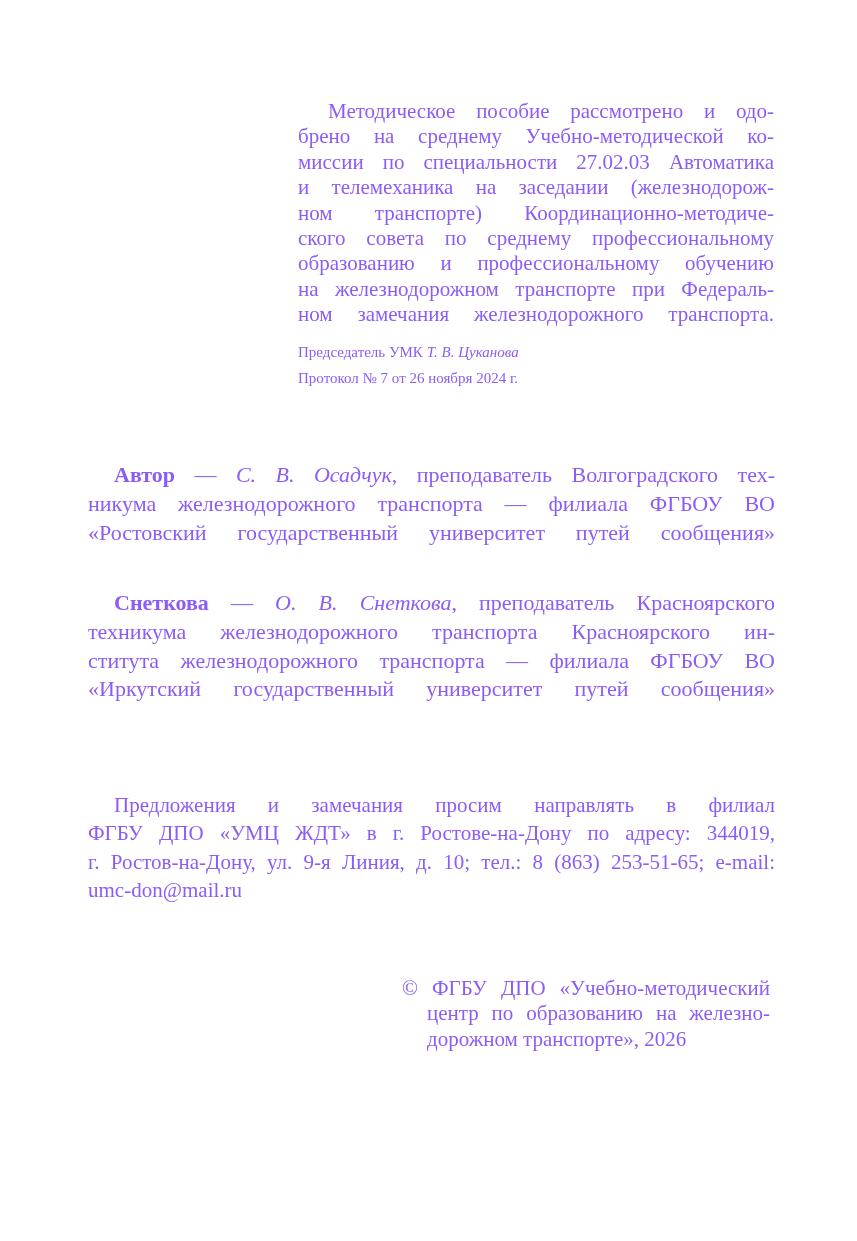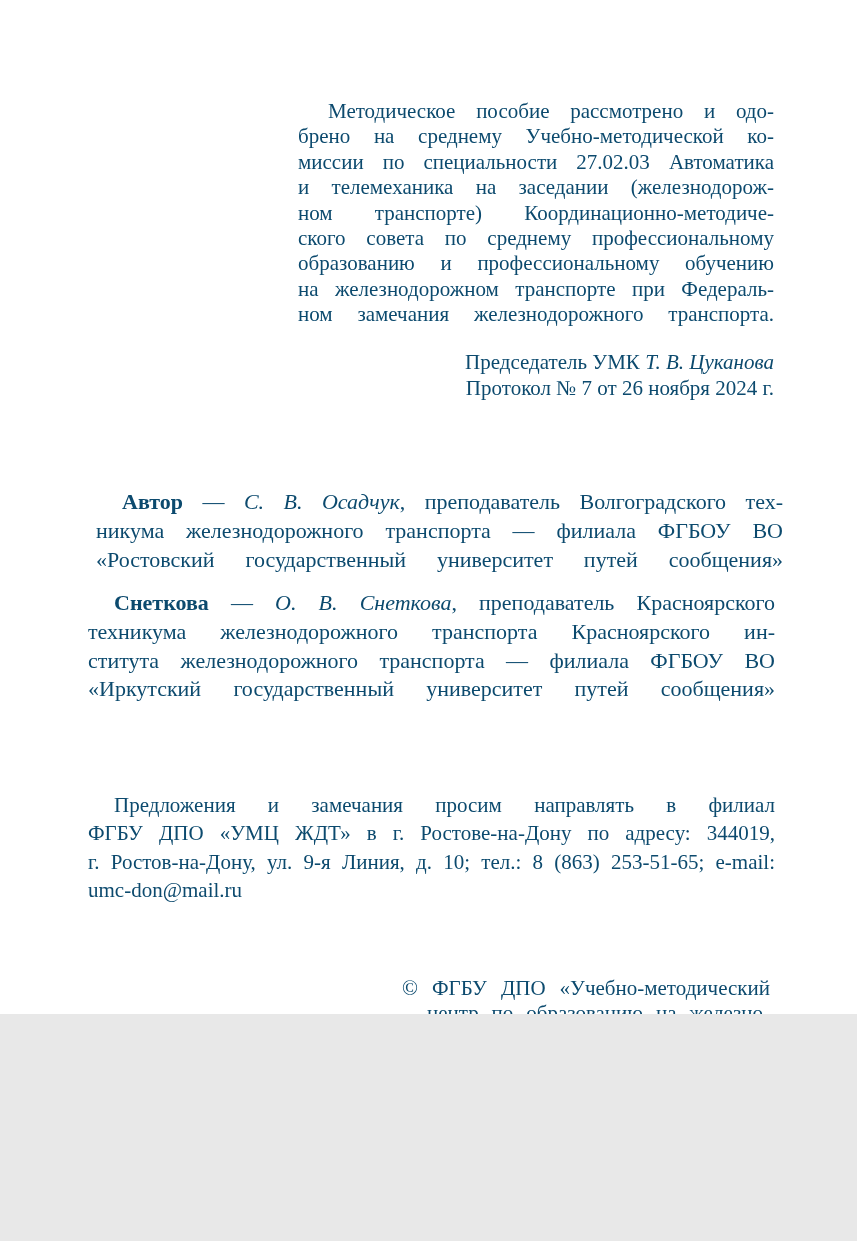--- a/index.html
+++ b/index.html
@@ -1,46 +1,46 @@
 <!DOCTYPE html>
 <html><head>
 <meta charset="utf-8">
 <style>
   html, body { margin: 0; padding: 0; }
   body { background: #e8e8e8; }
   .page {
     position: relative;
     width: 857px;
-    height: 1014px;
+    height: 1241px;
     margin: 0 auto;
     background: #ffffff;
-    color: #0c4a6e;
+    color: #8b5cf6;
     font-family: "Liberation Serif", "DejaVu Serif", serif;
     overflow: hidden;
   }
   .block { position: absolute; }
   .line { white-space: nowrap; }
   
   .jl { white-space: normal; text-align: justify; text-align-last: justify; }
   .approval {
     left: 298px; top: 99px; width: 476px;
     font-size: 21px; line-height: 25.4px;
   }
   .approval .indent { padding-left: 30px; }
   .signature {
-    left: 298px; top: 350px; width: 476px;
-    font-size: 21px; line-height: 25.5px;
-    text-align: right;
+    left: 298px; top: 340px; width: 476px;
+    font-size: 15px; line-height: 25.5px;
+    text-align: left;
   }
   .para {
     left: 88px; width: 687px;
     font-size: 22px; line-height: 28.8px;
   }
   .para .indent { padding-left: 26px; }
-  .author-block { top: 488px; margin-left: 8px; }
+  .author-block { top: 461px; }
   .expert-block { top: 589px; }
   .contact-block { top: 791px; font-size: 21px; line-height: 28.4px; }
   .copyright {
     left: 402px; top: 976px; width: 368px;
     font-size: 21px; line-height: 25.3px;
   }
   .copyright .cont { padding-left: 25px; }
   .bold { font-weight: bold; }
   .italic { font-style: italic; }
   .left { text-align: right; text-align-last: left; }

